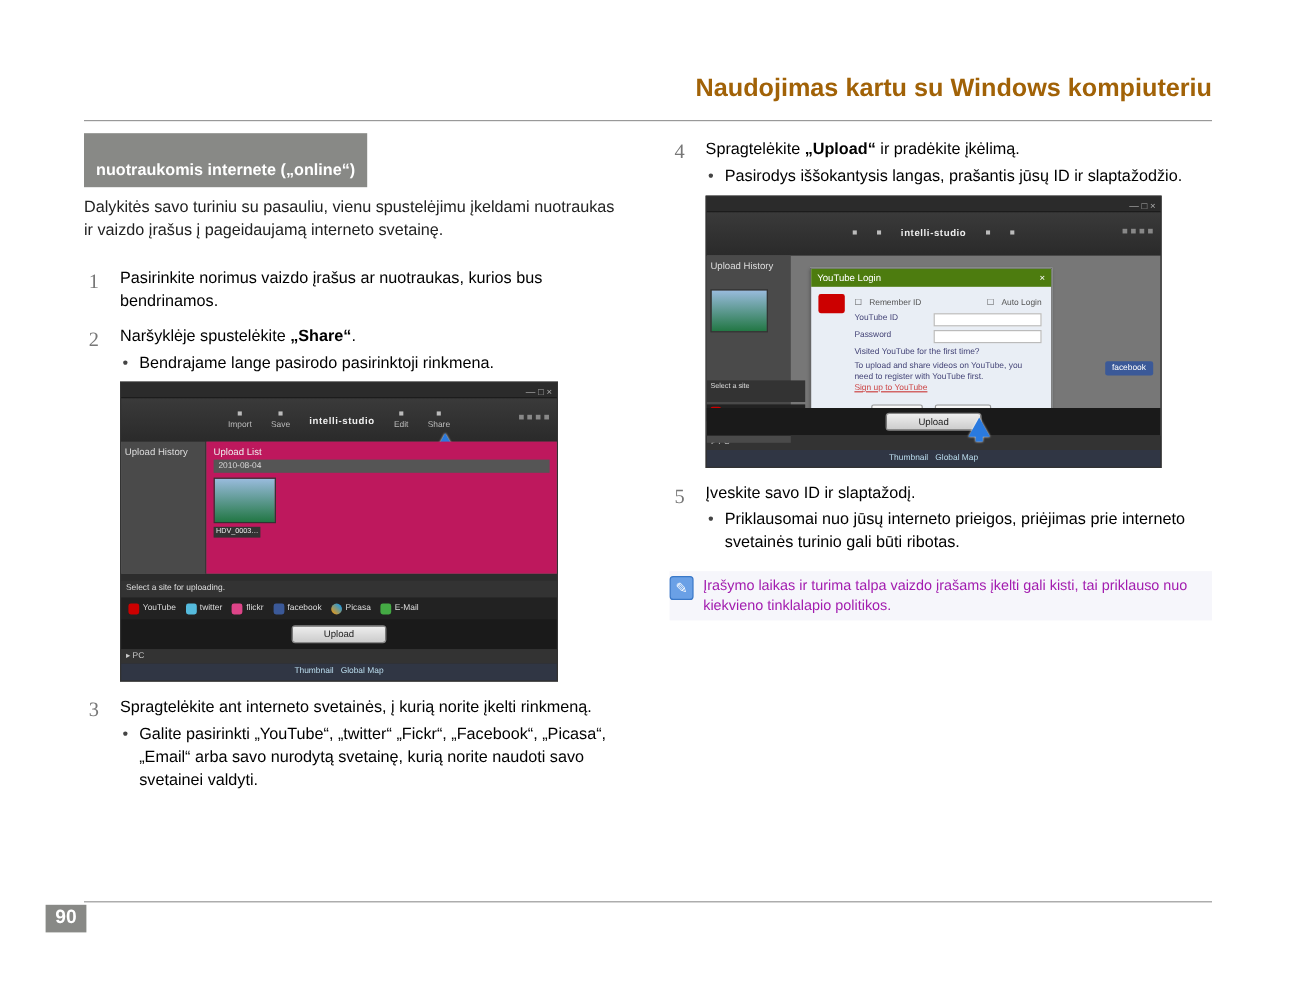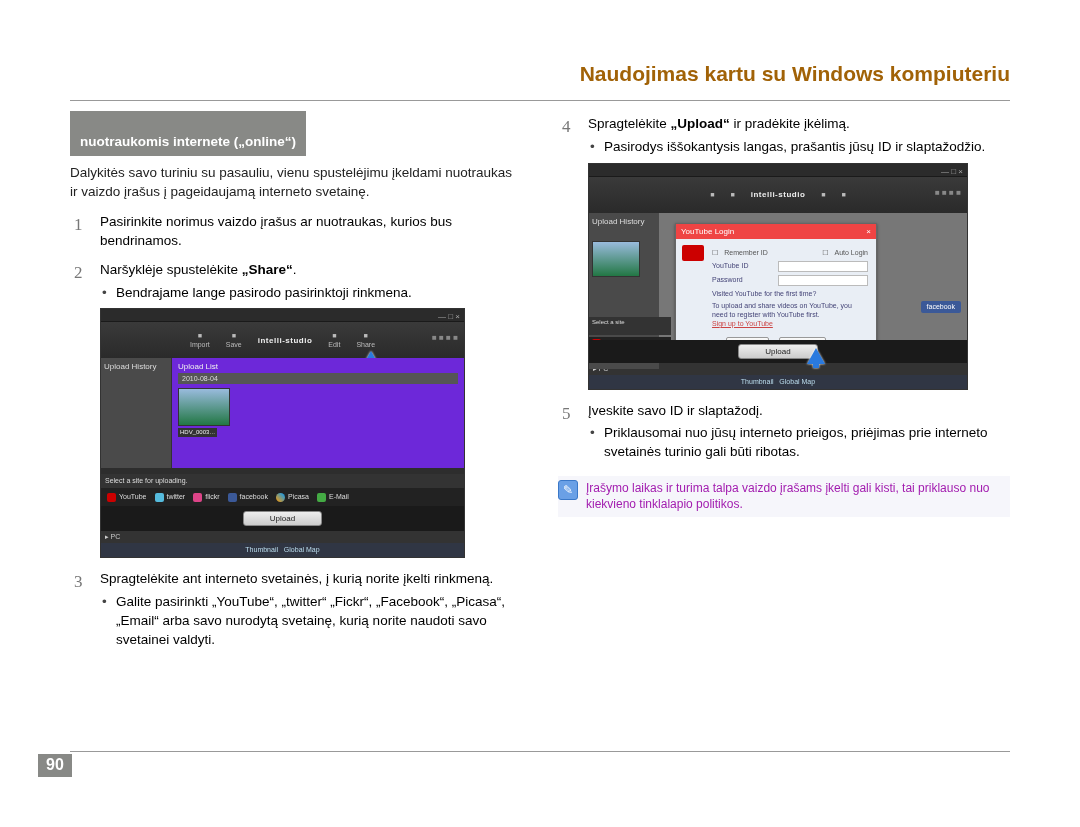--- a/index.html
+++ b/index.html
@@ -43,21 +43,21 @@
     font-size: 13.5px;
     padding: 4px 10px 5px 10px;
     line-height: 1.35;
     margin-bottom: 8px;
     display: inline-block;
   }
   .intro {
     font-size: 13.5px;
     color: #222;
     line-height: 1.35;
-    margin-bottom: 12px;
+    margin-bottom: 22px;
   }
   ol.steps {
     list-style: none;
     padding: 0;
     margin: 4px;
     counter-reset: step var(--start, 0);
   }
   ol.steps > li {
     counter-increment: step;
     position: relative;
@@ -127,21 +127,21 @@
   .ss-toolbar .logo { color:#eee; font-size:8px; font-weight:bold; letter-spacing:0.5px; }
   .ss-toolbar .righticons { position:absolute; right:6px; top:10px; color:#888; font-size:8px; }
   .ss-body { display:flex; height: 110px; background:#666; }
   .ss-sidepanel {
     width: 64px;
     background:#4a4a4a;
     border-right:1px solid #333;
     padding:3px;
     color:#ddd;
   }
-  .ss-main { flex:1; background:#6d28d9; position:relative; padding:3px 6px; }
+  .ss-main { flex:1; background:#be185d; position:relative; padding:3px 6px; }
   .ss-datebar { background:#555; color:#ddd; padding:1px 4px; font-size:7px; margin-bottom:4px; }
   .ss-thumb {
     width:50px; height:36px; background:linear-gradient(#9bd, #274); border:1px solid #333;
     position:relative;
   }
   .ss-thumb-label { font-size:6px; color:#eee; background:#333; padding:0 2px; display:inline-block; margin-top:1px; }
   .ss-selectbar { background:#333; color:#ddd; padding:2px 4px; font-size:7px; margin-top:6px; }
   .ss-sitesrow { background:#222; padding:4px 6px; display:flex; flex-wrap:wrap; gap:8px; align-items:center; }
   .site-chip { display:flex; align-items:center; gap:3px; color:#ddd; font-size:7px; }
   .chip-red{width:9px;height:9px;background:#c00;border-radius:2px;}
@@ -172,21 +172,21 @@
   
   .ss2-body { position:relative; height:150px; background:#777; }
   .ss2-left { position:absolute; left:0; top:0; width:64px; height:100%; background:#4a4a4a; padding:3px; }
   .ss2-thumb { width:46px;height:34px;background:linear-gradient(#9bd,#274);border:1px solid #333;margin-top:14px;}
   .ss2-selectstrip{ position:absolute; left:0; bottom:28px; height:16px; width:76px; background:#333; color:#ddd; font-size:6px; padding:1px 3px;}
   .ss2-yt{ position:absolute; left:0; bottom:12px; width:76px; background:#222; padding:2px 3px; display:flex; align-items:center; gap:3px;}
   .ss2-dialog {
     position:absolute; left:86px; top:10px; width:200px;
     background:#e9eef5; border:1px solid #666; box-shadow:0 1px 3px rgba(0,0,0,.4);
   }
-  .ss2-dlg-title { background:#ef4444; color:#fff; font-size:8px; padding:2px 5px; display:flex; justify-content:space-between;}
+  .ss2-dlg-title { background:#4d7c0f; color:#fff; font-size:8px; padding:2px 5px; display:flex; justify-content:space-between;}
   .ss2-dlg-body { padding:6px 8px 4px 36px; position:relative; font-size:7px; color:#555; }
   .ss2-dlg-body .yt-icon{position:absolute;left:6px;top:6px;width:22px;height:16px;background:#c00;border-radius:2px;}
   .ss2-field { display:flex; gap:6px; align-items:center; margin:3px 0; }
   .ss2-field .lbl{ width:60px; color:#447; font-size:7px;}
   .ss2-field .inp{ flex:1; height:9px; background:#fff; border:1px solid #bbb;}
   .ss2-hint { color:#447; font-size:7px; margin-top:4px; line-height:1.2;}
   .ss2-link { color:#c44; text-decoration:underline; font-size:7px;}
   .ss2-dlg-buttons { text-align:center; padding:4px 0; }
   .ss2-btn { display:inline-block; background:linear-gradient(#fafafa,#ddd); border:1px solid #999; border-radius:2px; font-size:7px; color:#333; padding:1px 8px; margin:0 4px;}
   .ss2-fb-chip{ position:absolute; right:6px; bottom:50px; background:#3b5998; color:#fff; font-size:7px; padding:1px 6px; border-radius:2px;}

